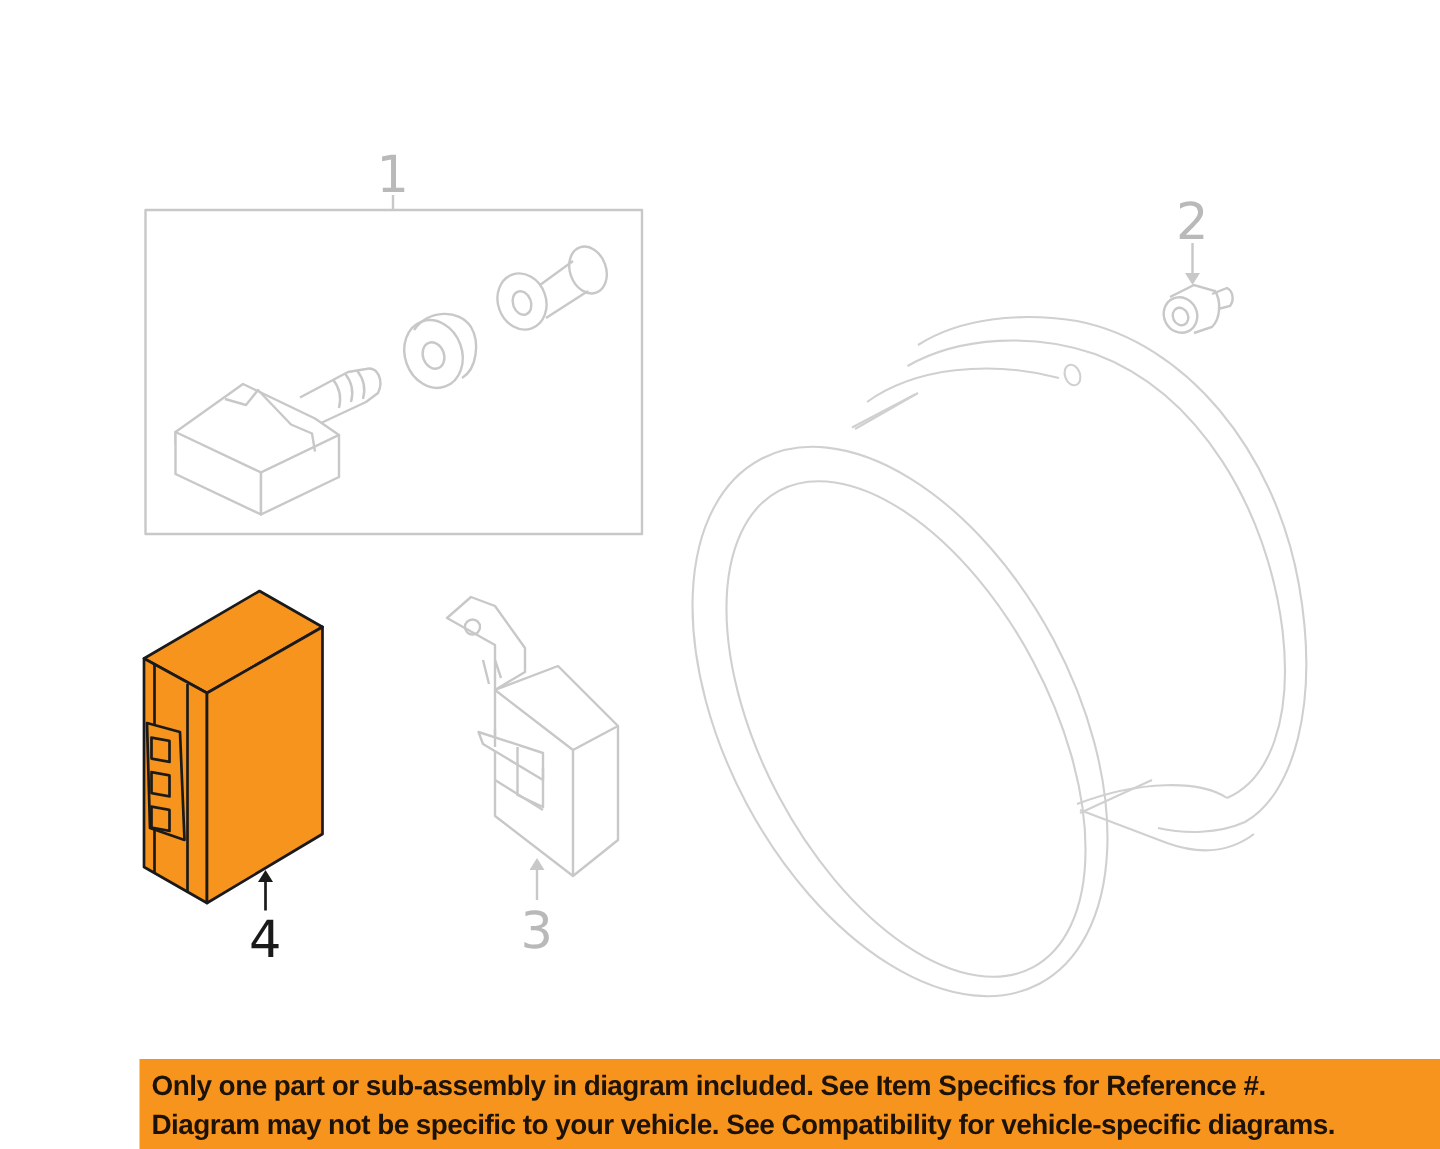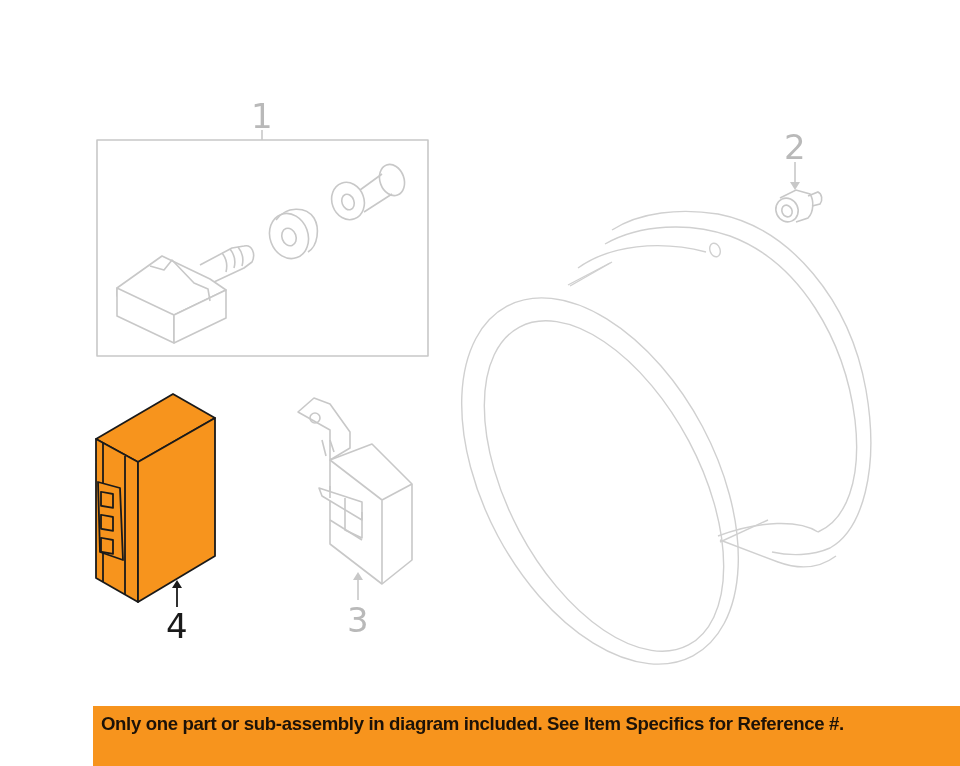--- a/index.html
+++ b/index.html
@@ -102,13 +102,14 @@
     <rect x="101" y="515" width="12" height="14" fill="none" transform="skewY(10) translate(0,-18)"></rect>
     <rect x="101" y="538" width="12" height="14" fill="none" transform="skewY(10) translate(0,-18)"></rect>
     <line x1="177" y1="607" x2="177" y2="586" fill="none"></line>
     <polygon points="172,588 182,588 177,580" fill="#1a1a1a" stroke="none"></polygon>
     <text class="callout-num active" x="166" y="638" stroke="none">4</text>
   </g>
 </svg>
 
 <div class="banner">
   <div class="banner-line">Only one part or sub-assembly in diagram included. See Item Specifics for Reference #.</div>
+  <div class="banner-line">Diagram may not be specific to your vehicle. See Compatibility for vehicle-specific diagrams.</div>
 </div>
 
 </body></html>

